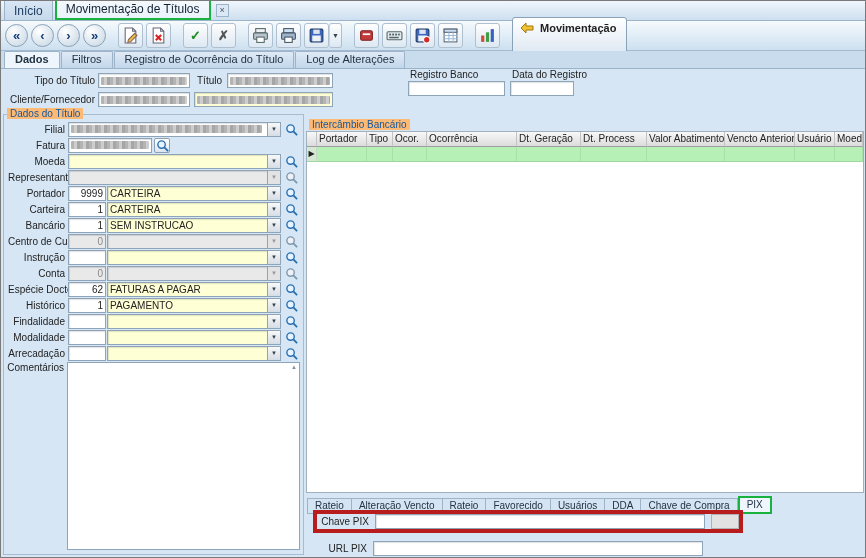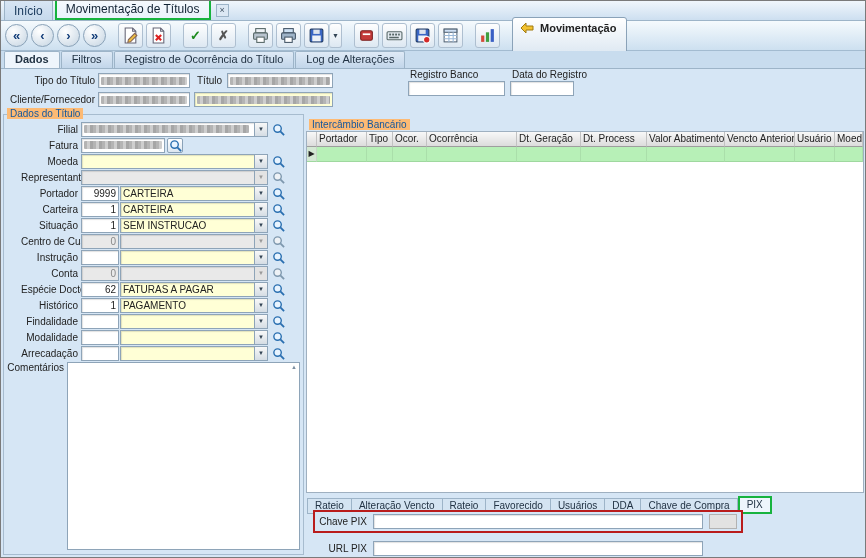--- a/index.html
+++ b/index.html
@@ -37,21 +37,21 @@
   .inp.dis { background:#e9e9e9; color:#888; }
   .redact { flex:1; height:8px; background:repeating-linear-gradient(90deg,#b4b4b4 0 3px,#cecece 3px 6px,#a6a6a6 6px 9px); border-radius:1px; }
   .habs { position:absolute; }
 
   
   .content { position:absolute; left:0; top:107px; width:100%; height:449px; background:#d6e6f5; }
   .legend { position:absolute; top:-7px; left:3px; background:#fdba74; padding:0 3px; font-size:10px; color:#13579e; white-space:nowrap; }
 
   .panel-left { position:absolute; left:2px; top:6px; width:301px; height:441px; border:1px solid #a7bccf; }
   .rows { position:absolute; left:1px; right:1px; top:6px; }
-  .row { display:flex; align-items:center; height:16px; padding:0 16px; }
+  .row { display:flex; align-items:center; height:16px; padding:0 3px; }
   .lbl { width:60px; flex:none; text-align:right; padding-right:3px; font-size:10px; color:#222; white-space:nowrap; overflow:hidden; }
   .code { width:38px; flex:none; justify-content:flex-end; margin-right:1px; }
   .combo { flex:1; position:relative; padding-right:14px; overflow:hidden; }
   .combo .cval { font-size:10px; white-space:nowrap; }
   .dd { position:absolute; right:0; top:0; bottom:0; width:13px; background:linear-gradient(#f8f8f8,#d5dde4); border-left:1px solid #8ea4b8; font-size:6px; display:flex; align-items:center; justify-content:center; color:#345; cursor:pointer; }
   .dd.dis { color:#999; background:#e3e3e3; }
   .short { width:84px; flex:none; }
   .lookup { width:16px; height:15px; margin-left:2px; flex:none; display:flex; align-items:center; justify-content:center; cursor:pointer; }
   .lookup svg { width:13px; height:13px; }
   .lookup.btn { border:1px solid #8aa2b8; background:linear-gradient(#fff,#dce6f0); border-radius:2px; }
@@ -64,21 +64,21 @@
   .gridrow { display:grid; grid-template-columns:10px 50px 26px 34px 90px 64px 66px 78px 70px 40px 1fr; }
   .hc { background:linear-gradient(#f8f8f8,#dcdcdc); border-right:1px solid #c2c2c2; border-bottom:1px solid #9e9e9e; font-size:10px; height:15px; padding:1px 2px; overflow:hidden; white-space:nowrap; color:#222; cursor:pointer; }
   .gc { background:#b7f0b7; border-right:1px solid rgba(0,0,0,0.07); border-bottom:1px solid #9fd89f; height:15px; font-size:8px; }
   .gc.sel { background:#d4e8d4; text-align:center; line-height:14px; color:#222; }
 
   .btabs { position:absolute; left:1px; top:370px; display:flex; align-items:flex-end; }
   .btab { height:16px; line-height:14px; padding:0 7px; font-size:10px; color:#234; background:#d4e4f2; border:1px solid #9db4c8; border-left:none; cursor:pointer; white-space:nowrap; }
   .btab:first-child { border-left:1px solid #9db4c8; }
   .btab.active { background:#eef5fc; border:2px solid #17b33e; height:18px; }
 
-  .chave-row { position:absolute; left:7px; top:384px; width:430px; height:23px; border:2px solid #b91c1c; display:flex; align-items:center; padding:0 4px; gap:6px; background:#d6e6f5; }
+  .chave-row { position:absolute; left:7px; top:384px; width:430px; height:23px; border:4px solid #b91c1c; display:flex; align-items:center; padding:0 4px; gap:6px; background:#d6e6f5; }
   .pix-lbl { width:48px; flex:none; text-align:right; font-size:10px; white-space:nowrap; }
   .pix-inp { width:330px; flex:none; }
   .pix-minor { width:28px; height:15px; background:#e2e2e2; border:1px solid #b2b2b2; flex:none; }
   .url-row { position:absolute; left:13px; top:415px; display:flex; align-items:center; gap:6px; }
 </style>
 </head>
 <body>
 
 <div class="window">
 
@@ -313,21 +313,21 @@
             </div>
           <span class="lookup">
               <svg viewBox="0 0 14 14">
                 <circle cx="6" cy="6" r="4" fill="#e8f4ff" stroke="#2a6fb0" stroke-width="1.5"></circle>
                 <line x1="9" y1="9" x2="13" y2="13" stroke="#2a6fb0" stroke-width="2"></line>
               </svg>
             </span>
         </div>
 
         <div class="row">
-          <span class="lbl">Situação</span>
+          <span class="lbl">Bancário</span>
           <div class="inp code">1</div>
           <div class="inp combo yl">
               <span class="cval">SEM INSTRUCAO</span>
               <span class="dd">▼</span>
             </div>
           <span class="lookup">
               <svg viewBox="0 0 14 14">
                 <circle cx="6" cy="6" r="4" fill="#e8f4ff" stroke="#2a6fb0" stroke-width="1.5"></circle>
                 <line x1="9" y1="9" x2="13" y2="13" stroke="#2a6fb0" stroke-width="2"></line>
               </svg>

